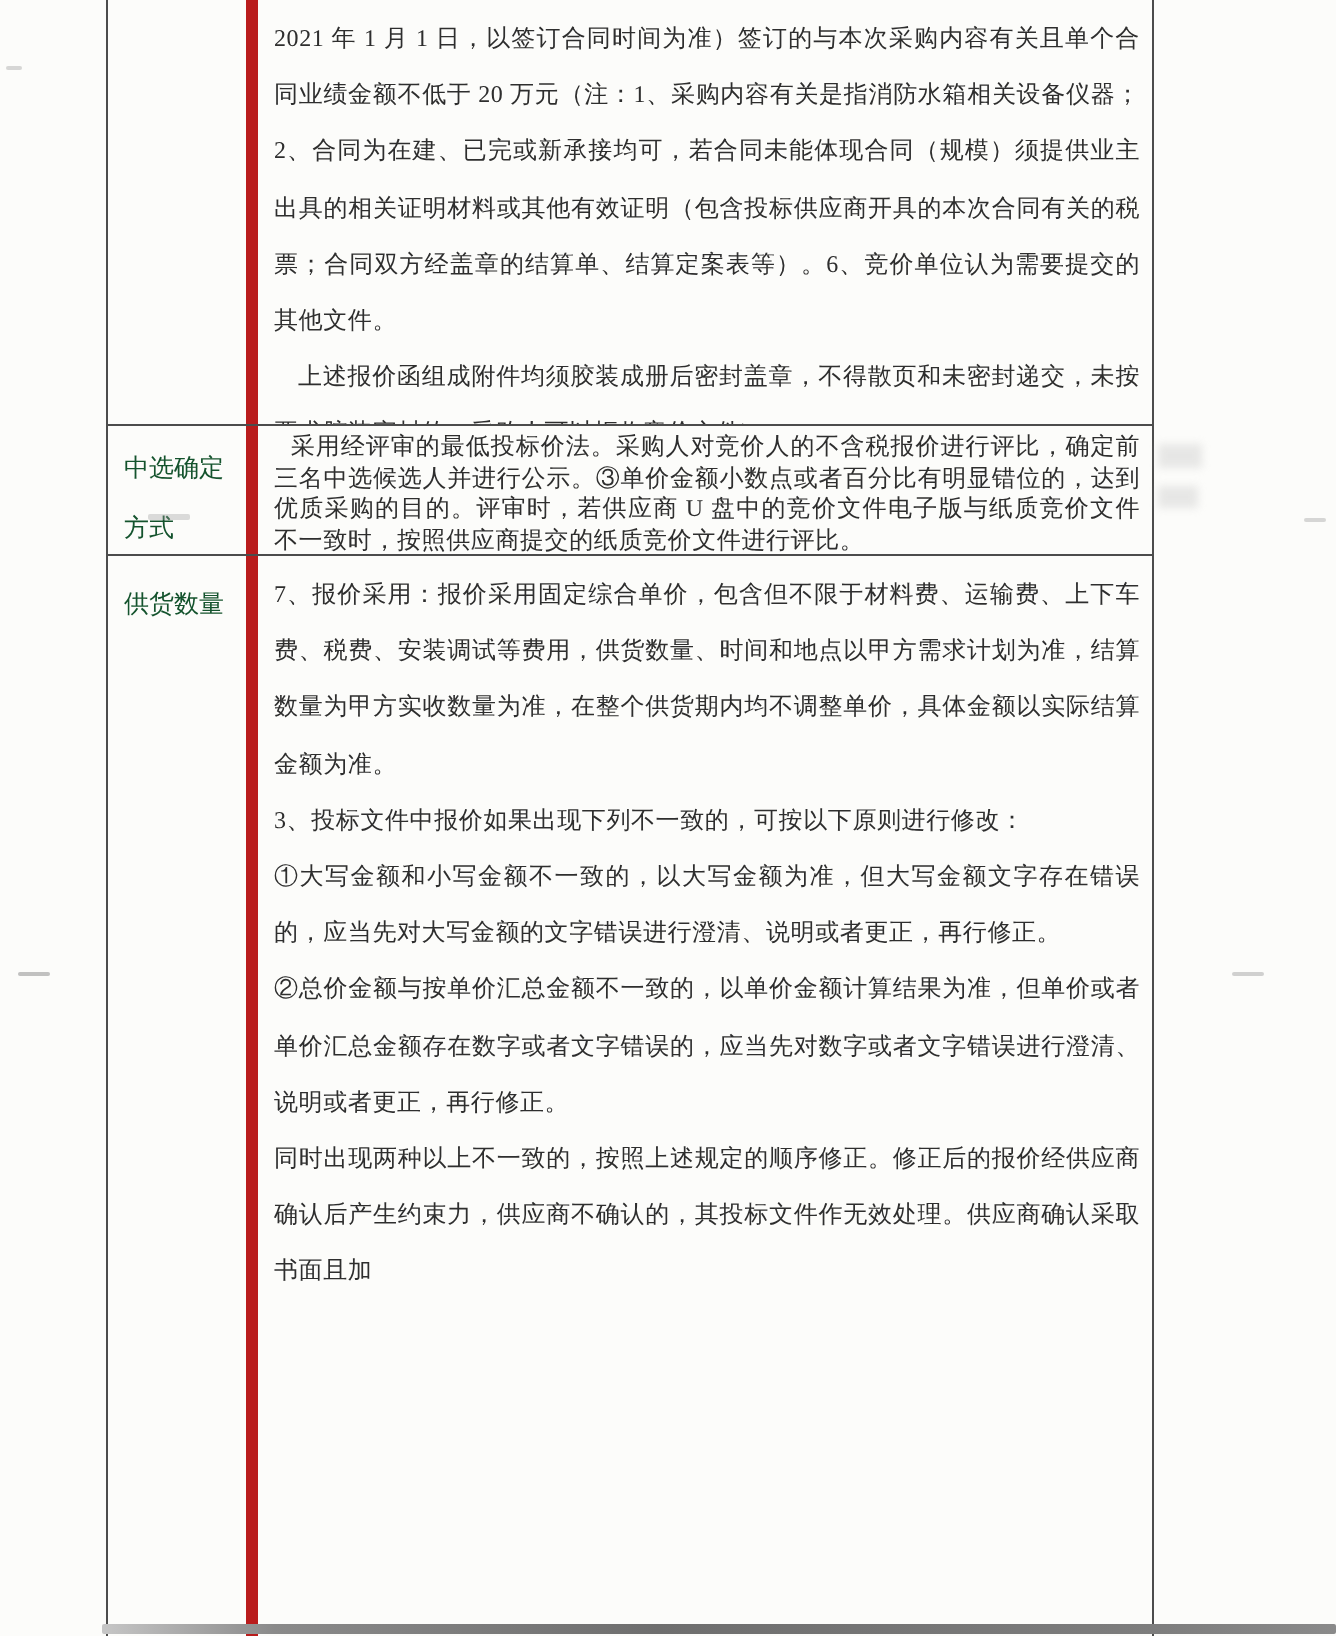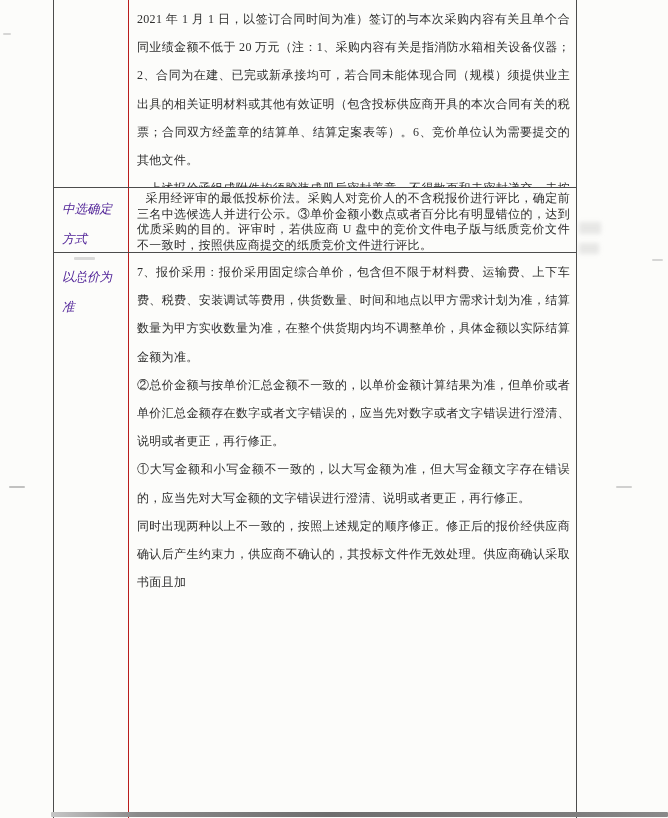--- a/index.html
+++ b/index.html
@@ -21,34 +21,33 @@
     border-right:1px solid #4c4c4c;
     display:flex; flex-direction:column;
     background:transparent;
   }
   .t-row{
     display:flex;
     box-sizing:border-box;
     border-bottom:1px solid #4c4c4c;
     overflow:hidden;
   }
-  .row-continuation{ height:188px; }
+  .row-continuation{ height:213px; }
   .row-selection-method{ height:65px; }
   .row-quotation-notes{ flex:1; border-bottom:none; }
 
   .cell-label{
     width:75px; min-width:75px;
     box-sizing:border-box;
-    border-right:1px solid #b91c1c;
+    border-right:6px solid #b91c1c;
     padding:6px 4px 0 8px;
     font-size:12.5px;
     line-height:30px;
-    color:#4c1d95;
+    color:#14532d;
     word-break:break-all;
-    font-style:italic;
   }
   .row-quotation-notes .cell-label{ padding-top:9px; }
 
   .cell-content{
     flex:1;
     box-sizing:border-box;
     padding:5px 6px 0 8px;
     font-size:12px;
     letter-spacing:0.3px;
     line-height:28.2px;
@@ -98,25 +97,26 @@
           <p class="indent">上述报价函组成附件均须胶装成册后密封盖章，不得散页和未密封递交，未按要求胶装密封的，采购人可以拒收竞价文件)，。</p>
         </div>
       </div>
       <div class="t-row row-selection-method">
         <div class="cell-label">中选确定方式</div>
         <div class="cell-content">
           <p class="indent">采用经评审的最低投标价法。采购人对竞价人的不含税报价进行评比，确定前三名中选候选人并进行公示。③单价金额小数点或者百分比有明显错位的，达到优质采购的目的。评审时，若供应商 U 盘中的竞价文件电子版与纸质竞价文件不一致时，按照供应商提交的纸质竞价文件进行评比。</p>
         </div>
       </div>
       <div class="t-row row-quotation-notes">
-        <div class="cell-label">以总价为准</div>
+        <div class="cell-label">供货数量</div>
         <div class="cell-content">
           <p>7、报价采用：报价采用固定综合单价，包含但不限于材料费、运输费、上下车费、税费、安装调试等费用，供货数量、时间和地点以甲方需求计划为准，结算数量为甲方实收数量为准，在整个供货期内均不调整单价，具体金额以实际结算金额为准。</p>
+          <p>3、投标文件中报价如果出现下列不一致的，可按以下原则进行修改：</p>
+          <p>①大写金额和小写金额不一致的，以大写金额为准，但大写金额文字存在错误的，应当先对大写金额的文字错误进行澄清、说明或者更正，再行修正。</p>
           <p>②总价金额与按单价汇总金额不一致的，以单价金额计算结果为准，但单价或者单价汇总金额存在数字或者文字错误的，应当先对数字或者文字错误进行澄清、说明或者更正，再行修正。</p>
-          <p>①大写金额和小写金额不一致的，以大写金额为准，但大写金额文字存在错误的，应当先对大写金额的文字错误进行澄清、说明或者更正，再行修正。</p>
           <p>同时出现两种以上不一致的，按照上述规定的顺序修正。修正后的报价经供应商确认后产生约束力，供应商不确认的，其投标文件作无效处理。供应商确认采取书面且加</p>
         </div>
       </div>
     </div>
 
   <div class="page-edge"></div>
 
   <span class="mark mark-left-mid"></span>
   <span class="mark mark-right-mid"></span>
   <span class="mark mark-right-upper"></span>

